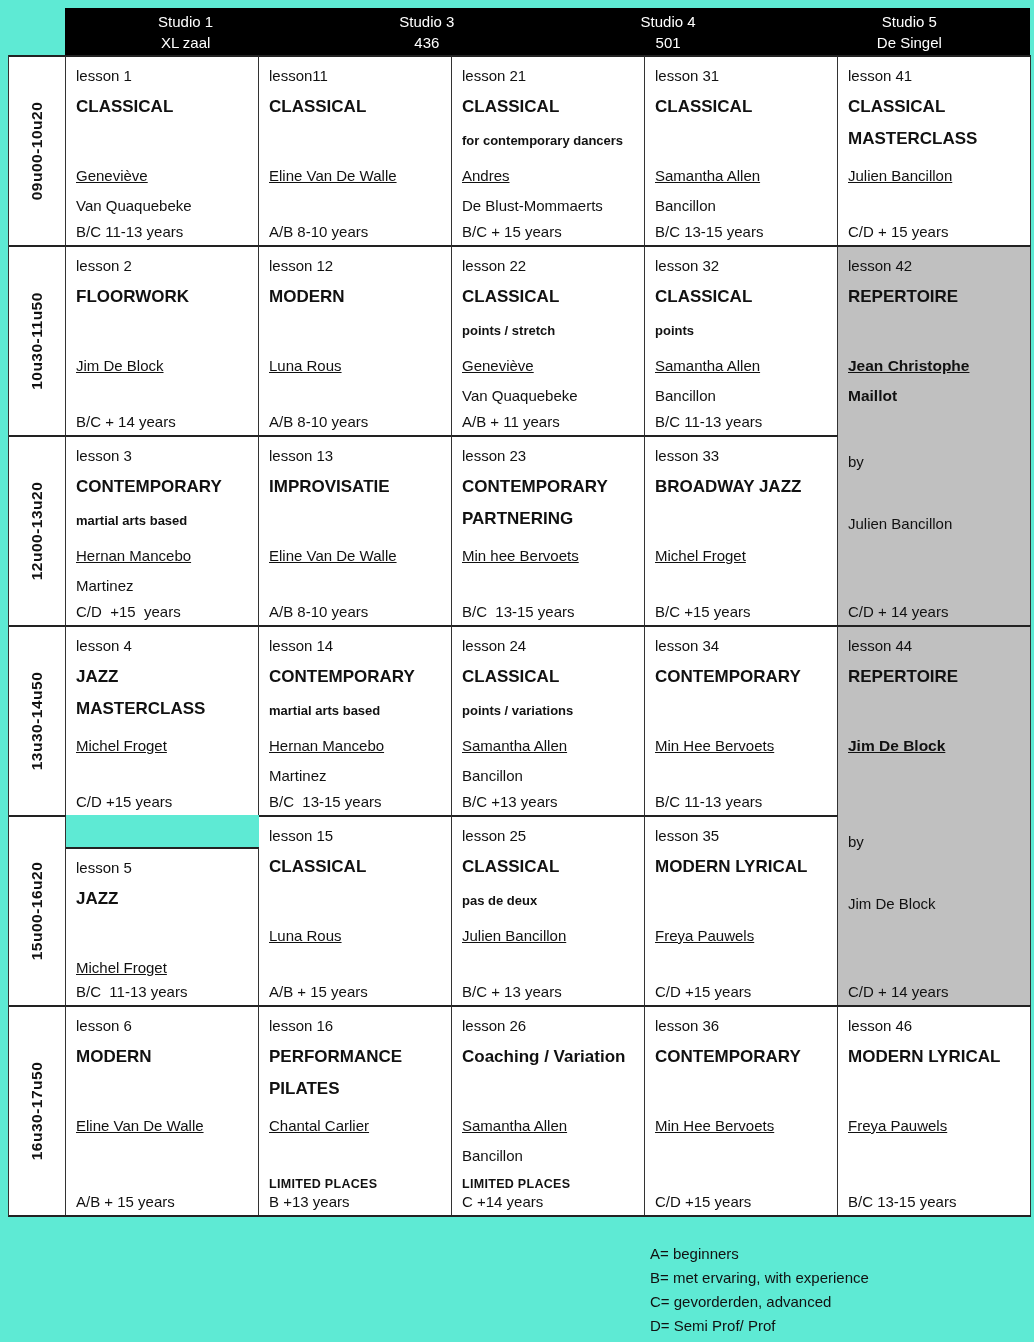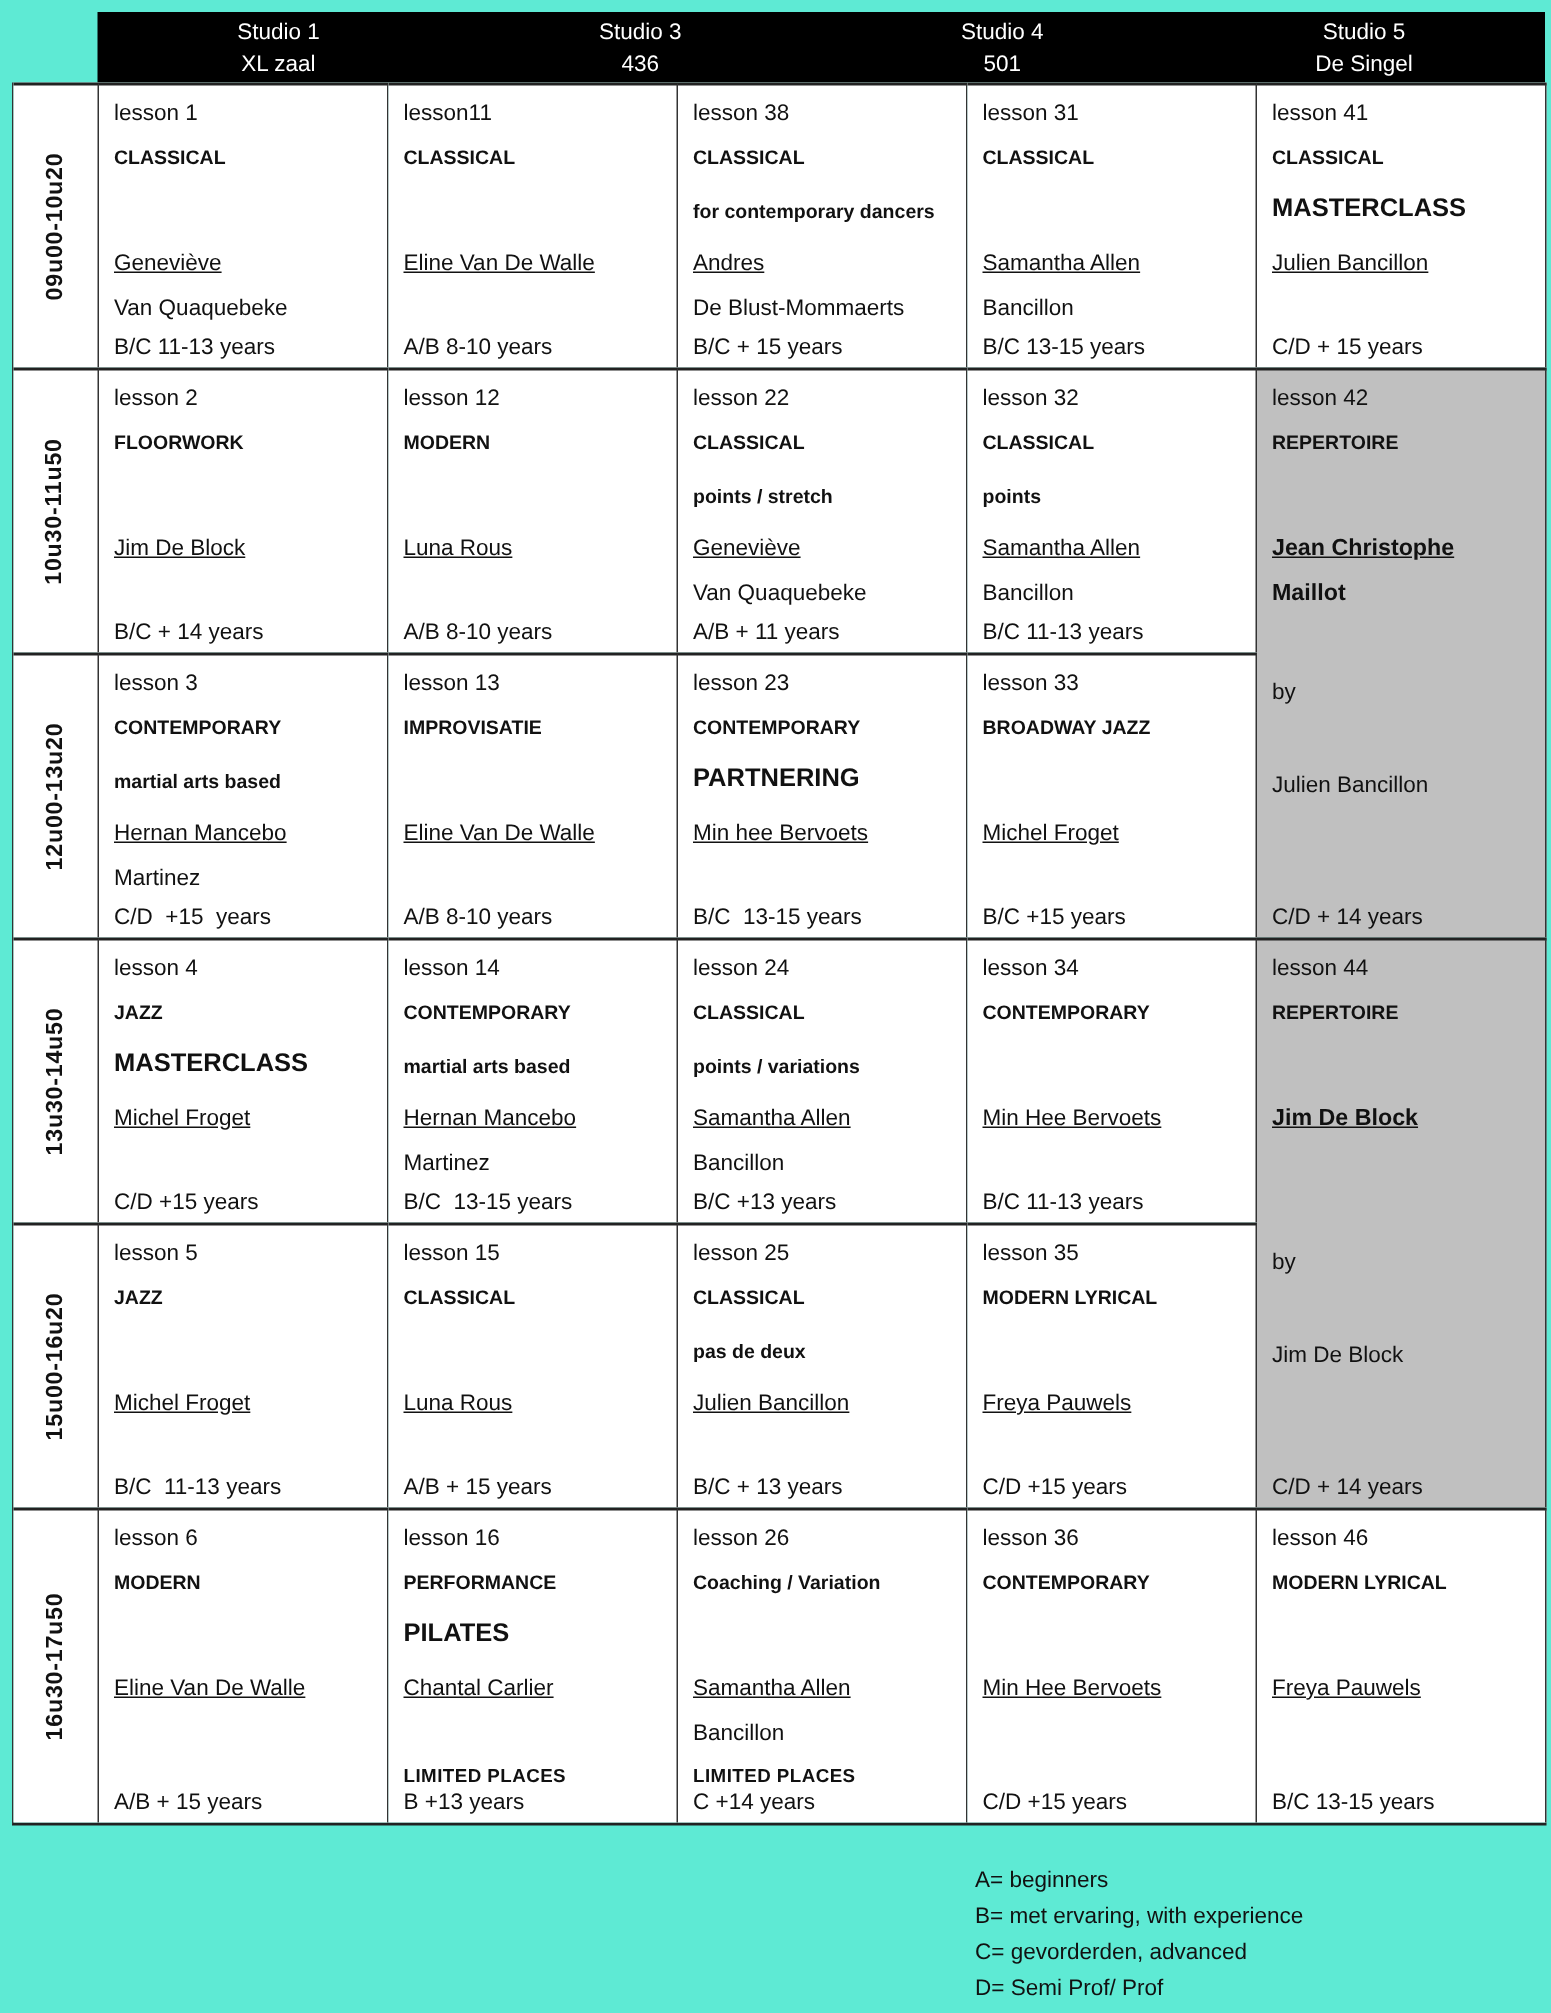--- a/index.html
+++ b/index.html
@@ -19,21 +19,21 @@
         border-left:1px solid #333;border-bottom:2px solid #222;}
   .cell{position:relative;border-right:1px solid #333;border-top:2px solid #222;
         background:#fff;}
   .tcell{display:flex;align-items:center;justify-content:center;}
   .tlabel{transform:rotate(-90deg);font-weight:bold;font-size:15.5px;
           white-space:nowrap;letter-spacing:.5px;}
 
   
   .line{position:absolute;left:10px;right:2px;white-space:pre;}
   .s-num{top:10px;font-size:15px;}
-  .s-type{top:40px;font-size:13px;font-weight:bold;}
+  .s-type{top:40px;font-size:17px;font-weight:bold;}
   .s-type2{top:72px;font-size:17px;font-weight:bold;}
   .s-sub{top:76px;font-size:13px;font-weight:bold;}
   .s-name1{top:110px;font-size:15px;text-decoration:underline;}
   .s-name2{top:140px;font-size:15px;}
   .s-nameb{font-weight:bold;font-size:15.5px;}
   .s-by{top:206px;font-size:15px;}
   .s-name3{top:268px;font-size:15px;}
   .s-limited{top:170px;font-size:12.5px;font-weight:bold;letter-spacing:.3px;}
   .s-age{position:absolute;left:10px;bottom:5px;font-size:15px;white-space:pre;}
 
@@ -91,21 +91,21 @@
         <div class="line s-name2">Van Quaquebeke</div>
         <div class="s-age">B/C 11-13 years</div>
       </div>
       <div class="cell" style="grid-area: 1 / 3;">
         <div class="line s-num">lesson11</div>
         <div class="line s-type">CLASSICAL</div>
         <div class="line s-name1">Eline Van De Walle</div>
         <div class="s-age">A/B 8-10 years</div>
       </div>
       <div class="cell" style="grid-area: 1 / 4;">
-        <div class="line s-num">lesson 38</div>
+        <div class="line s-num">lesson 21</div>
         <div class="line s-type">CLASSICAL</div>
         <div class="line s-sub">for contemporary dancers</div>
         <div class="line s-name1">Andres</div>
         <div class="line s-name2">De Blust-Mommaerts</div>
         <div class="s-age">B/C + 15 years</div>
       </div>
       <div class="cell" style="grid-area: 1 / 5;">
         <div class="line s-num">lesson 31</div>
         <div class="line s-type">CLASSICAL</div>
         <div class="line s-name1">Samantha Allen</div>
@@ -213,21 +213,21 @@
         <div class="s-age">B/C 11-13 years</div>
       </div>
       <div class="cell" style="grid-area: 4 / 6 / span 2; background: rgb(192, 192, 192);">
         <div class="line s-num">lesson 44</div>
         <div class="line s-type">REPERTOIRE</div>
         <div class="line s-name1 s-nameb">Jim De Block</div>
         <div class="line s-by">by</div>
         <div class="line s-name3">Jim De Block</div>
         <div class="s-age">C/D + 14 years</div>
       </div>
-      <div class="cell" style="grid-area: 5 / 2;">
+      <div class="cell" style="grid-area: 5 / 2; margin-top: 32px;">
         <div class="line s-num">lesson 5</div>
         <div class="line s-type">JAZZ</div>
         <div class="line s-name1">Michel Froget</div>
         <div class="s-age">B/C  11-13 years</div>
       </div>
       <div class="cell" style="grid-area: 5 / 3;">
         <div class="line s-num">lesson 15</div>
         <div class="line s-type">CLASSICAL</div>
         <div class="line s-name1">Luna Rous</div>
         <div class="s-age">A/B + 15 years</div>

